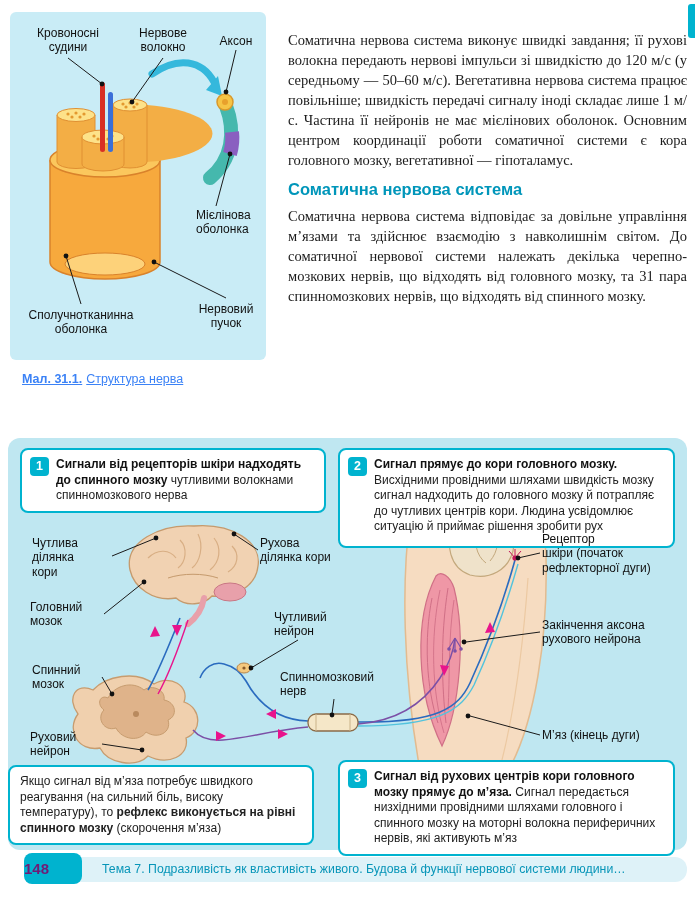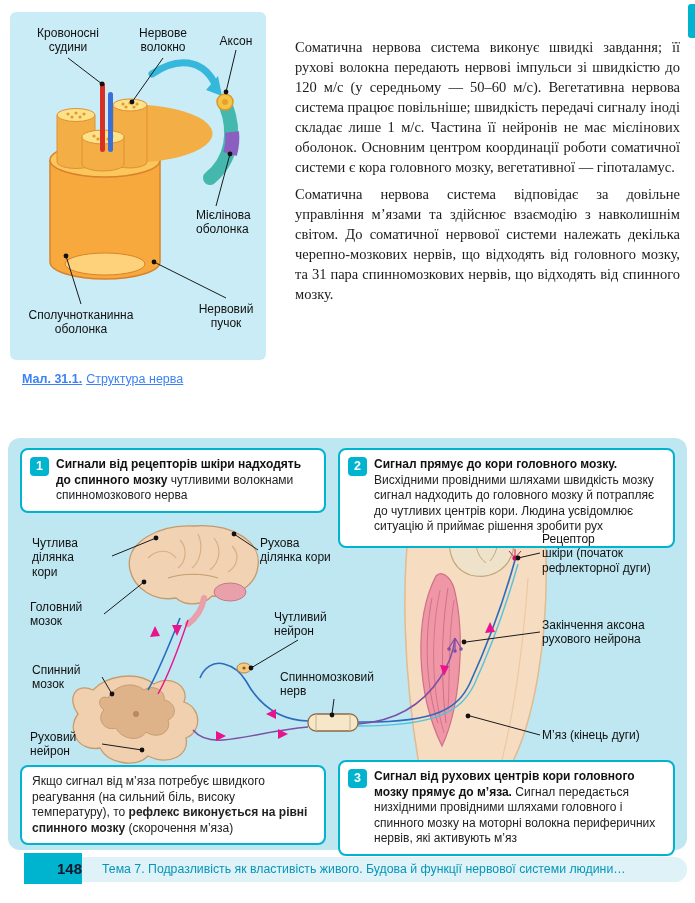--- a/index.html
+++ b/index.html
@@ -22,39 +22,39 @@
   .fig1-panel{position:absolute;left:10px;top:12px;width:256px;height:348px;background:var(--panel-bg);border-radius:6px;}
   .fig1-panel svg{position:absolute;left:0;top:0;}
   .flabel{position:absolute;font:400 12px/1.18 "Liberation Sans",sans-serif;color:#111;white-space:pre-line;text-align:center;}
   .flabel.la{text-align:left;}
 
   .caption{position:absolute;font:400 12.5px/1.25 "Liberation Sans",sans-serif;color:#3b82f6;text-decoration:underline;}
   .caption b{margin-right:4px;}
 
   
   .intro{position:absolute;left:288px;top:30px;width:399px;}
-  .body-p{font:400 14.5px/20px "Liberation Serif",serif;text-align:justify;margin:7px;color:var(--ink);}
+  .body-p{font:400 14.5px/20px "Liberation Serif",serif;text-align:justify;margin:0;color:var(--ink);}
   .heading{font:700 16.5px/20px "Liberation Sans",sans-serif;color:var(--accent-dark);margin:9px 0 7px 0;}
 
   
   .fig2-panel{position:absolute;left:8px;top:438px;width:679px;height:412px;background:var(--fig-bg);border-radius:12px;}
   .fig2-art{position:absolute;left:0;top:80px;}
   .stepbox{position:absolute;background:#fff;border:2px solid var(--accent);border-radius:8px;
     padding:7px 9px 7px 34px;font:400 12px/1.3 "Liberation Sans",sans-serif;color:#222;box-sizing:border-box;}
   .stepbox b{color:#111;}
   .badge{position:absolute;left:8px;top:7px;width:19px;height:19px;background:var(--accent);color:#fff;
     font:700 12.5px/19px "Liberation Sans",sans-serif;text-align:center;border-radius:4px;}
   .reflexbox{position:absolute;background:#fff;border:2px solid var(--accent);border-radius:8px;
     padding:7px 10px;font:400 12px/1.3 "Liberation Sans",sans-serif;color:#222;box-sizing:border-box;}
   .f2label{position:absolute;font:400 12px/1.2 "Liberation Sans",sans-serif;color:#111;white-space:pre-line;}
 
   
   .footer-band{position:absolute;left:42px;top:857px;width:645px;height:25px;background:var(--footer-band);border-radius:12px;}
-  .page-num{position:absolute;left:24px;top:853px;width:58px;height:31px;background:var(--accent);color:#0f172a;
-    font:700 15px/31px "Liberation Sans",sans-serif;text-align:right;border-radius:0;}
+  .page-num{position:absolute;left:24px;top:853px;width:58px;height:31px;background:var(--accent);color:#701a75;
+    font:700 15px/31px "Liberation Sans",sans-serif;text-align:left;border-radius:8px;}
   .footer-text{position:absolute;left:102px;top:862px;font:400 12.3px/1.2 "Liberation Sans",sans-serif;color:var(--footer-text);}
 </style>
 </head>
 <body>
 
 <div class="page">
   <div class="corner-tab"></div>
 
   <div class="fig1-panel">
     <svg width="256" height="348" viewBox="0 0 256 348">
@@ -135,20 +135,21 @@
 оболонка</div>
     <div class="flabel" style="left:180px;top:290px;width:72px;">Нервовий
 пучок</div>
   </div>
   <div class="caption" style="left:22px;top:372px;">
     <b>Мал. 31.1.</b><span>Структура нерва</span>
   </div>
 
   <div class="intro">
     <p class="body-p">Соматична нервова система виконує швидкі завдання; її рухові волокна передають нервові імпульси зі швидкістю до 120 м/с (у середньому — 50–60 м/с). Вегетативна нервова система працює повільніше; швидкість передачі сигналу іноді складає лише 1 м/с. Частина її нейронів не має мієлінових оболонок. Основним центром координації роботи соматичної системи є кора головного мозку, вегетативної — гіпоталамус.</p>
+    <h2 class="heading">Соматична нервова система</h2>
     <p class="body-p">Соматична нервова система відповідає за довільне управління м’язами та здійснює взаємодію з навколишнім світом. До соматичної нервової системи належать декілька черепно-мозкових нервів, що відходять від головного мозку, та 31 пара спинномозкових нервів, що відходять від спинного мозку.</p>
   </div>
 
 
   <div class="fig2-panel">
     <svg class="fig2-art" width="679" height="255" viewBox="0 0 679 255">
 
       <g>
         <path d="M402,0 C394,60 394,150 412,253 L500,253 C527,205 540,120 538,38 C537,22 536,8 535,0 Z" fill="#f6dcc1" stroke="#e2bb90" stroke-width="1.5"></path>
         <path d="M520,60 C515,130 505,200 492,250" fill="none" stroke="#ecc9a2" stroke-width="1.2"></path>
@@ -245,21 +246,21 @@
     </svg>
 
     <div class="stepbox" style="left:12px;top:10px;width:306px;min-height:62px;">
       <span class="badge">1</span>
       <b>Сигнали від рецепторів шкіри надходять до спинного мозку</b><span> чутливими волокнами спинномозкового нерва</span>
     </div>
     <div class="stepbox" style="left:330px;top:10px;width:337px;min-height:100px;">
       <span class="badge">2</span>
       <b>Сигнал прямує до кори головного мозку.</b><span> Висхідними провідними шляхами швидкість мозку сигнал надходить до головного мозку й потрапляє до чутливих центрів кори. Людина усвідомлює ситуацію й приймає рішення зробити рух</span>
     </div>
-    <div class="reflexbox" style="left:12px;top:327px;width:306px;min-height:74px;">
+    <div class="reflexbox" style="left:0;top:327px;width:306px;min-height:74px;">
       <span>Якщо сигнал від м’яза потребує швидкого реагування (на сильний біль, високу температуру), то </span><b>рефлекс виконується на рівні спинного мозку</b><span> (скорочення м’яза)</span>
     </div>
     <div class="stepbox" style="left:330px;top:322px;width:337px;min-height:82px;">
       <span class="badge">3</span>
       <b>Сигнал від рухових центрів кори головного мозку прямує до м’яза.</b><span> Сигнал передається низхідними провідними шляхами головного і спинного мозку на моторні волокна периферичних нервів, які активують м’яз</span>
     </div>
 
     <div class="f2label" style="left:24px;top:98px;width:80px;">Чутлива
 ділянка
 кори</div>

